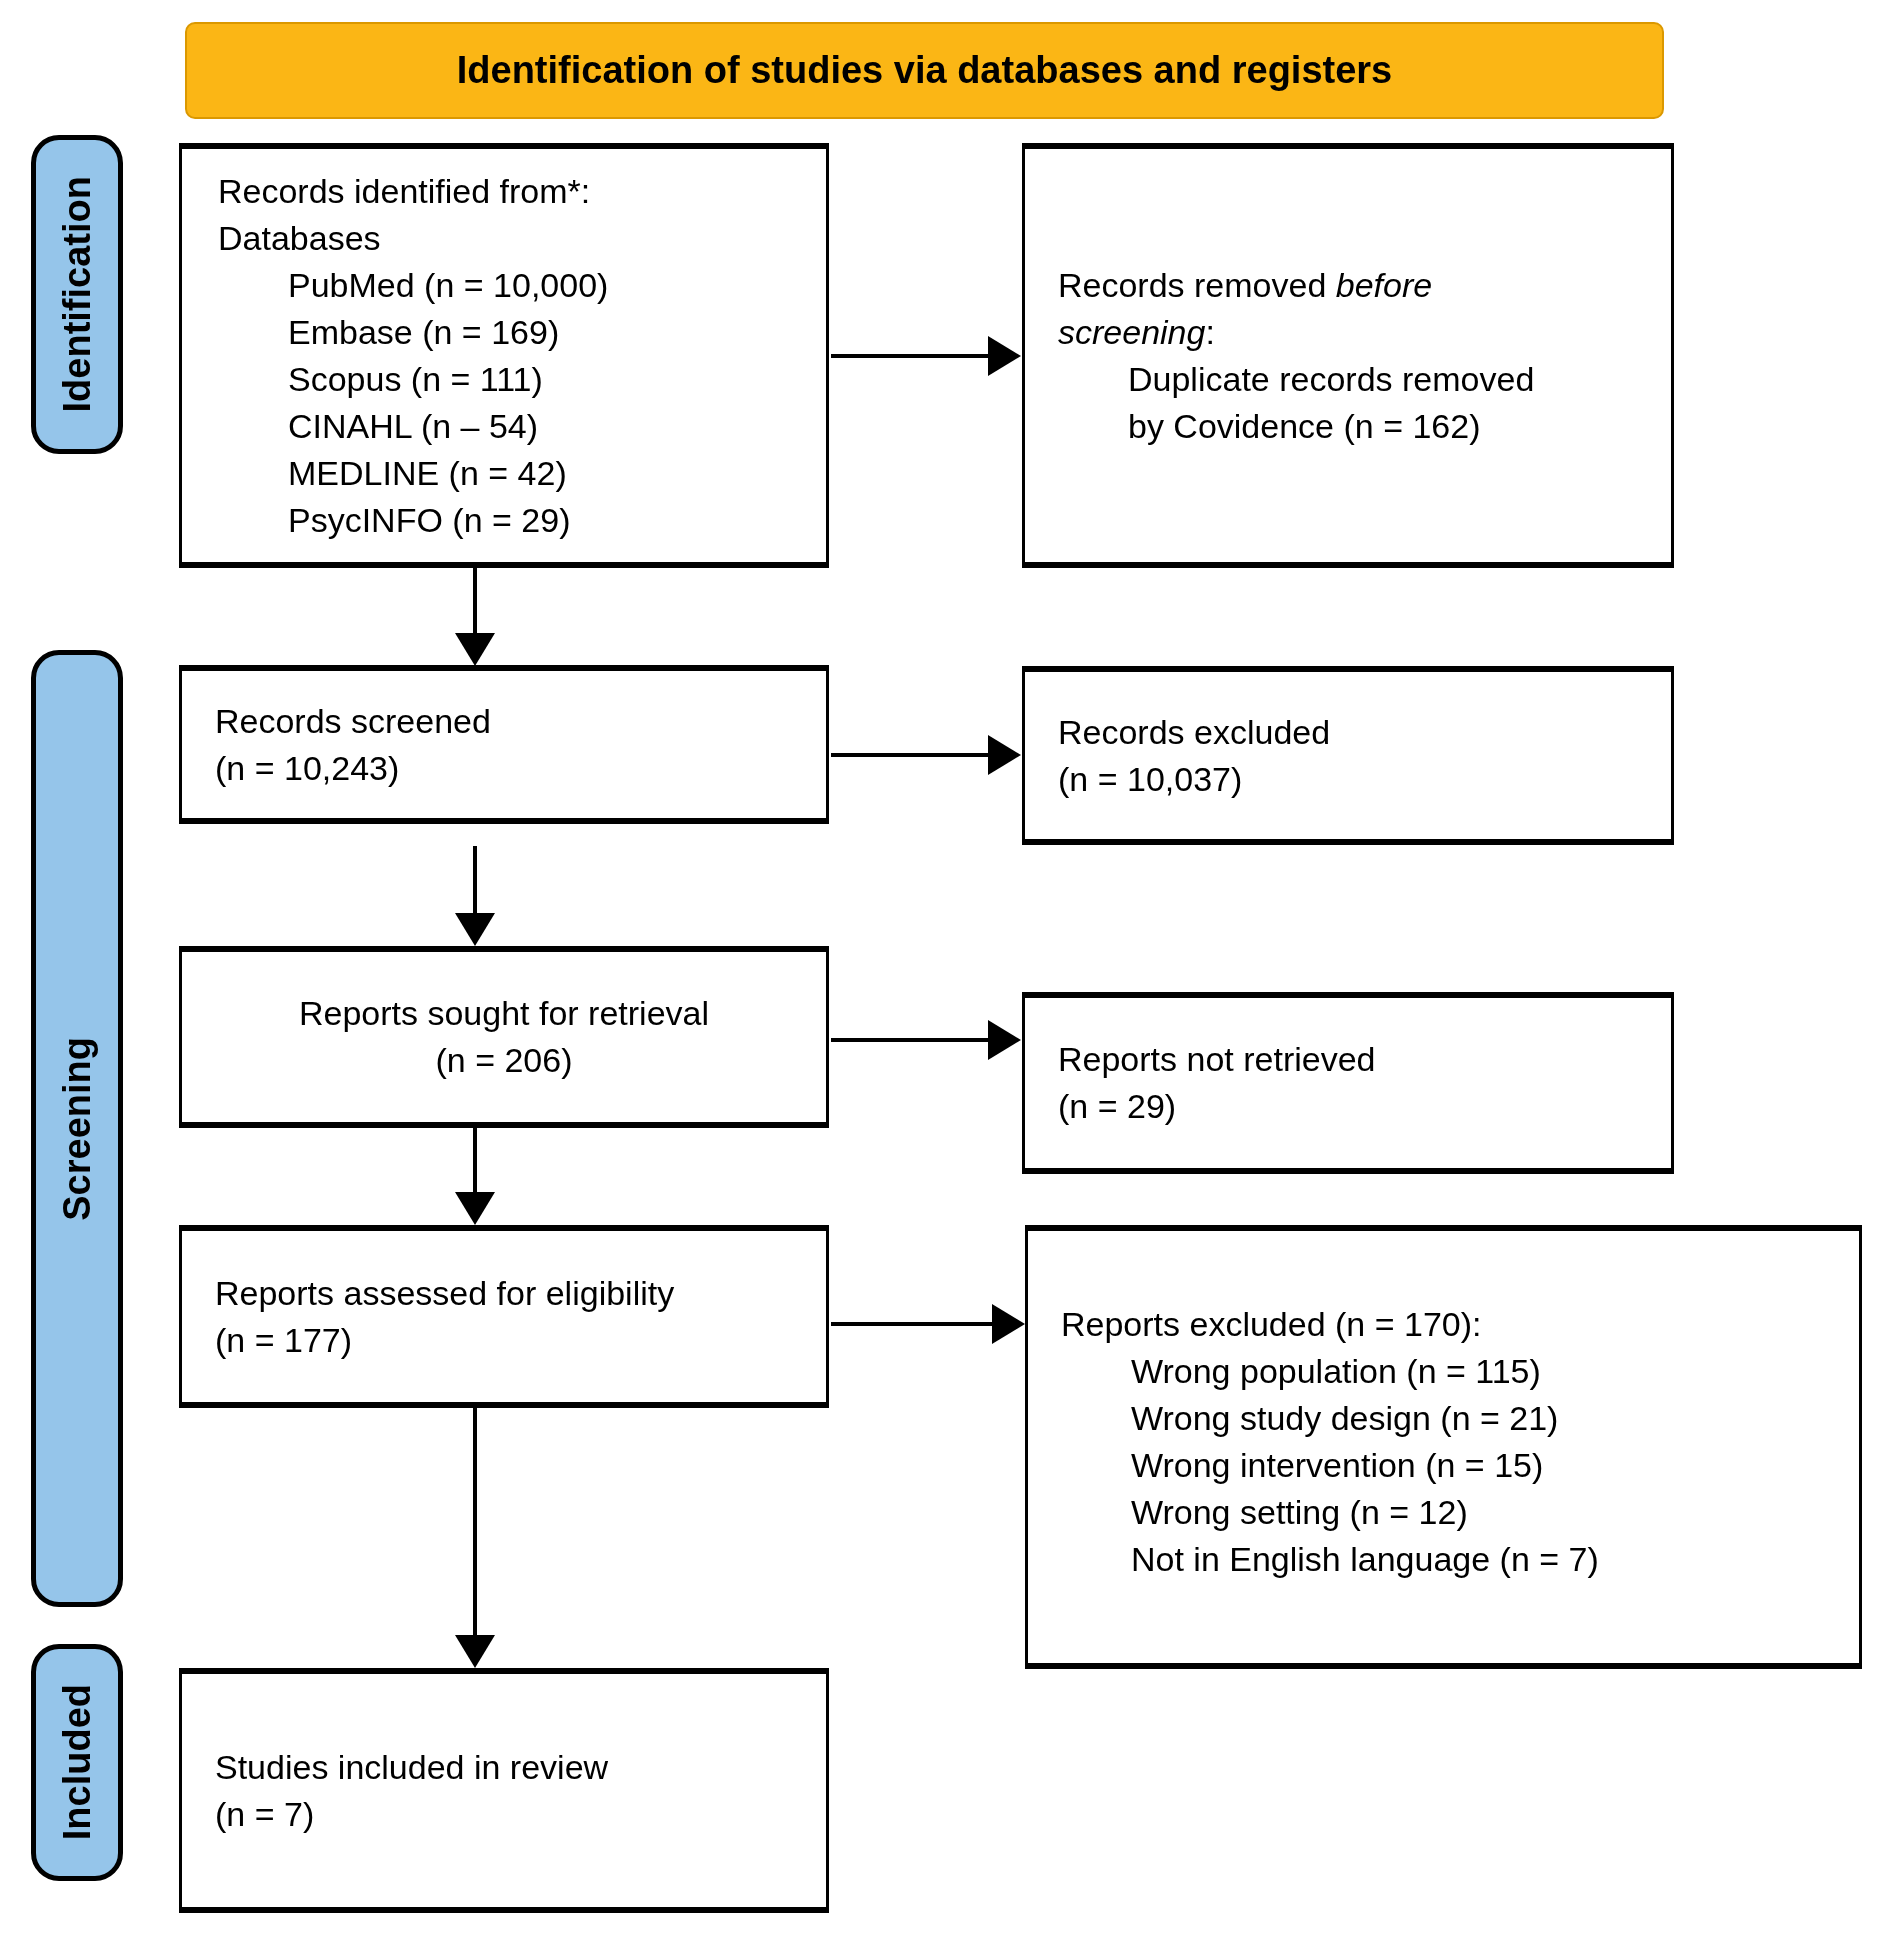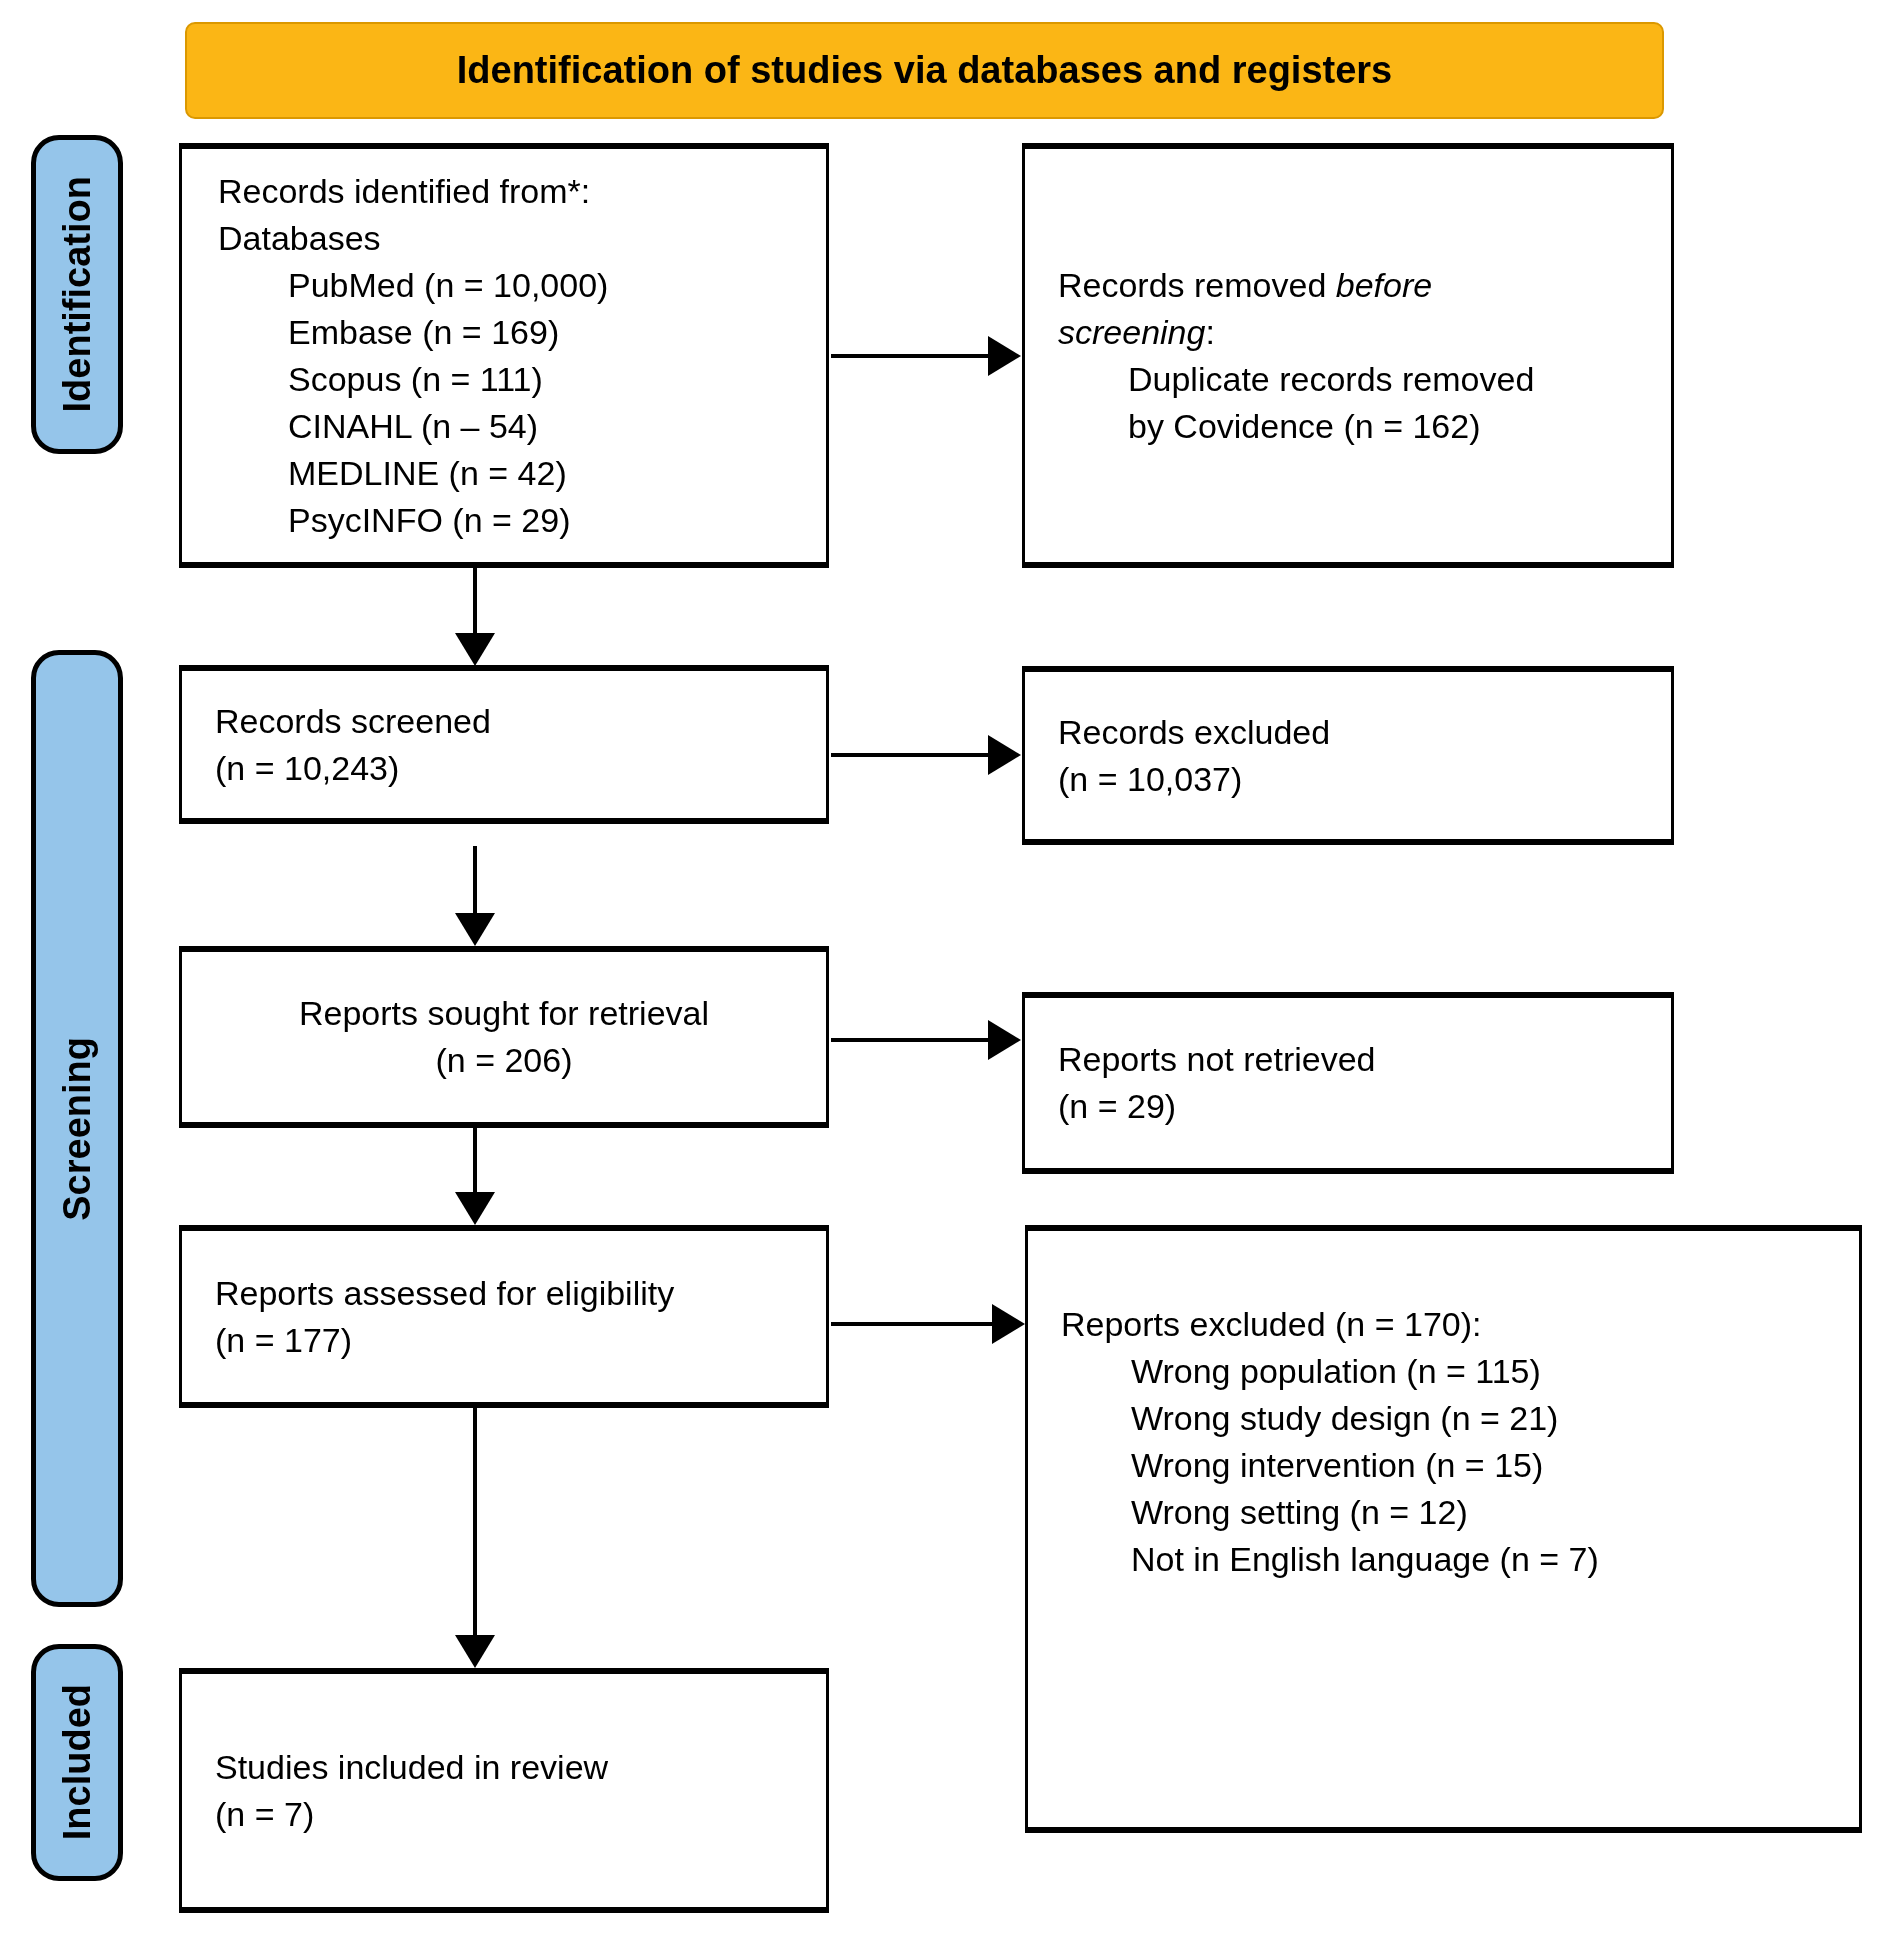--- a/index.html
+++ b/index.html
@@ -42,21 +42,21 @@
     display:flex;flex-direction:column;justify-content:center;
     padding:18.3px 33px;font-size:34px;line-height:47px;
   }
   #box-identified{left:179px;top:143px;width:650px;height:425px;padding-left:36px;}
   #box-removed{left:1022px;top:143px;width:652px;height:425px;}
   #box-screened{left:179px;top:665px;width:650px;height:159px;}
   #box-excluded{left:1022px;top:666px;width:652px;height:179px;}
   #box-sought{left:179px;top:946px;width:650px;height:182px;align-items:center;}
   #box-notretrieved{left:1022px;top:952px;width:652px;height:182px;margin-top:40px;}
   #box-assessed{left:179px;top:1225px;width:650px;height:183px;}
-  #box-reportsexcluded{left:1025px;top:1225px;width:837px;height:608px;justify-content:flex-start;padding-top:70px;}
+  #box-reportsexcluded{left:1025px;top:1225px;width:837px;height:444px;justify-content:flex-start;padding-top:70px;}
   #box-included{left:179px;top:1668px;width:650px;height:245px;}
 
   .indent{padding-left:70px;}
   .it{font-style:italic;}
   .maxw580{max-width:425px;}
   .maxw600{max-width:439px;}
 
   
   .harrow{position:absolute;height:3.7px;background:#000;}
   .harrow::after{

